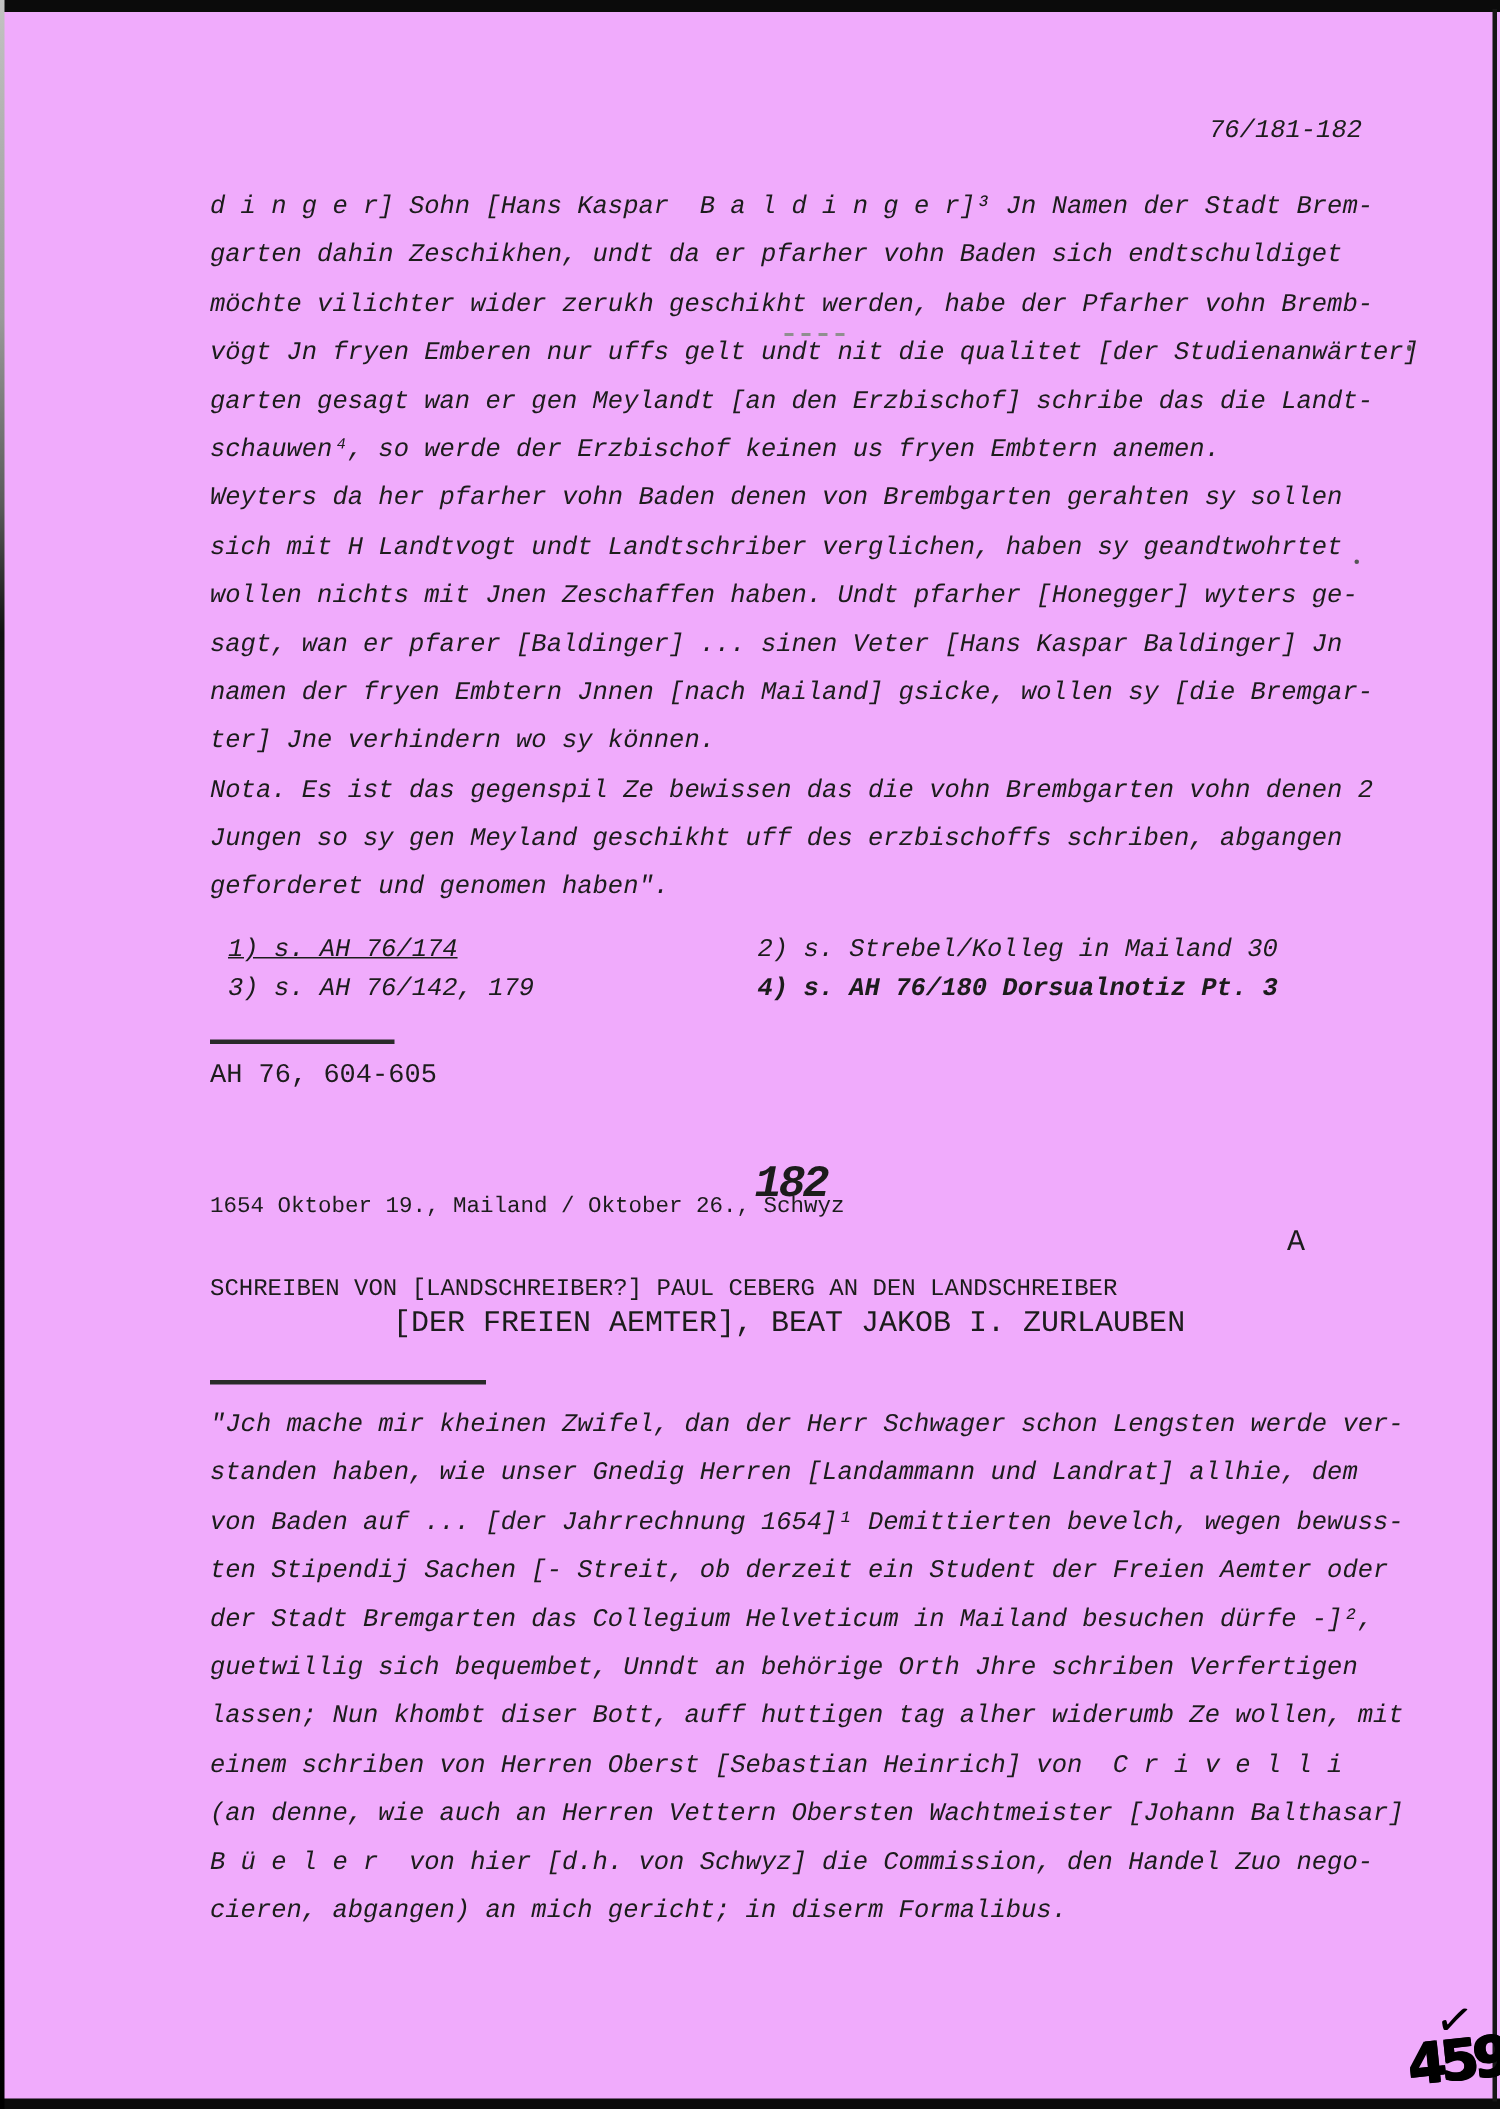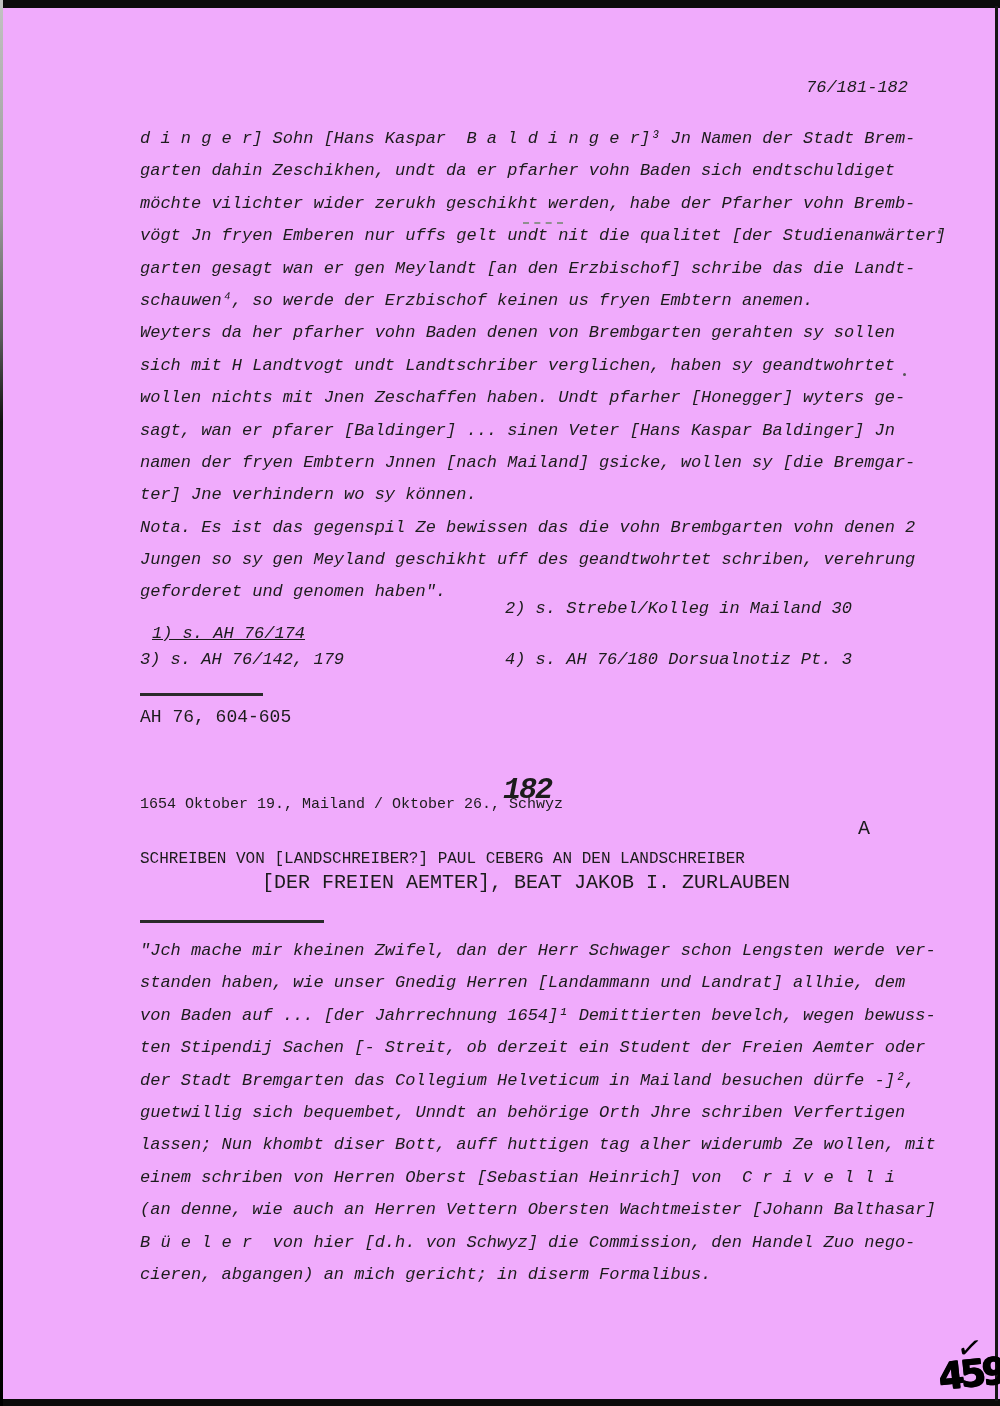--- a/index.html
+++ b/index.html
@@ -20,23 +20,23 @@
     background:linear-gradient(180deg,#c2c2c2 0%,#9a9a9a 15%,#5a5a5a 24%,#111 30%,#000 100%);}
   
   .it{font-style:italic;}
   .page-ref{position:absolute;left:806px;top:76px;font-size:17px;line-height:24px;white-space:pre;}
   .body-lines{position:absolute;left:140px;top:123px;}
   .quote-lines{position:absolute;left:140px;top:935px;}
   .tline{height:32.4px;line-height:32.4px;font-size:17px;white-space:pre;font-style:italic;}
   .strike{position:absolute;left:523px;top:222px;width:40px;height:0;border-top:2px dashed #8f8f8f;}
   .footnote{position:absolute;font-size:17px;line-height:24px;white-space:pre;font-style:italic;}
   .fn1{left:152px;top:622px;text-decoration:underline;}
-  .fn2{left:505px;top:597px;font-style:italic;}
-  .fn3{left:140px;top:648px;}
-  .fn4{left:505px;top:648px;}
+  .fn2{left:505px;top:622px;font-style:italic;}
+  .fn3{left:152px;top:648px;}
+  .fn4{left:505px;top:648px;font-weight:bold;}
   .rule{position:absolute;height:3px;background:#2a2a2a;}
   .rule1{left:140px;top:693px;width:123px;}
   .rule2{left:140px;top:920px;width:184px;}
   .source{position:absolute;left:140px;top:704px;font-size:18px;line-height:26px;white-space:pre;}
   .entry-num{position:absolute;left:503px;top:775px;font-size:30px;line-height:30px;font-weight:bold;letter-spacing:-2px;white-space:pre;font-style:italic;}
   .date-line{position:absolute;left:140px;top:792px;font-size:15px;line-height:26px;white-space:pre;}
   .marker-a{position:absolute;left:858px;top:816px;font-size:20px;line-height:26px;}
   .title1{position:absolute;left:140px;top:846px;font-size:16px;line-height:26px;white-space:pre;}
   .title2{position:absolute;left:262px;top:870px;font-size:20px;line-height:26px;white-space:pre;}
   .check{position:absolute;left:957px;top:1330px;font-size:30px;font-weight:bold;color:#000;
@@ -68,21 +68,21 @@
       <div class="tline">vögt Jn fryen Emberen nur uffs gelt undt nit die qualitet [der Studienanwärter]</div>
       <div class="tline">garten gesagt wan er gen Meylandt [an den Erzbischof] schribe das die Landt-</div>
       <div class="tline">schauwen⁴, so werde der Erzbischof keinen us fryen Embtern anemen.</div>
       <div class="tline">Weyters da her pfarher vohn Baden denen von Brembgarten gerahten sy sollen</div>
       <div class="tline">sich mit H Landtvogt undt Landtschriber verglichen, haben sy geandtwohrtet</div>
       <div class="tline">wollen nichts mit Jnen Zeschaffen haben. Undt pfarher [Honegger] wyters ge-</div>
       <div class="tline">sagt, wan er pfarer [Baldinger] ... sinen Veter [Hans Kaspar Baldinger] Jn</div>
       <div class="tline">namen der fryen Embtern Jnnen [nach Mailand] gsicke, wollen sy [die Bremgar-</div>
       <div class="tline">ter] Jne verhindern wo sy können.</div>
       <div class="tline">Nota. Es ist das gegenspil Ze bewissen das die vohn Brembgarten vohn denen 2</div>
-      <div class="tline">Jungen so sy gen Meyland geschikht uff des geandtwohrtet schriben, verehrung</div>
+      <div class="tline">Jungen so sy gen Meyland geschikht uff des erzbischoffs schriben, abgangen</div>
       <div class="tline">geforderet und genomen haben".</div>
     </div>
   <div class="strike"></div>
 
   <div class="footnote fn1">1) s. AH 76/174</div>
   <div class="footnote fn2">2) s. Strebel/Kolleg in Mailand 30</div>
   <div class="footnote fn3">3) s. AH 76/142, 179</div>
   <div class="footnote fn4">4) s. AH 76/180 Dorsualnotiz Pt. 3</div>
 
   <div class="rule rule1"></div>

